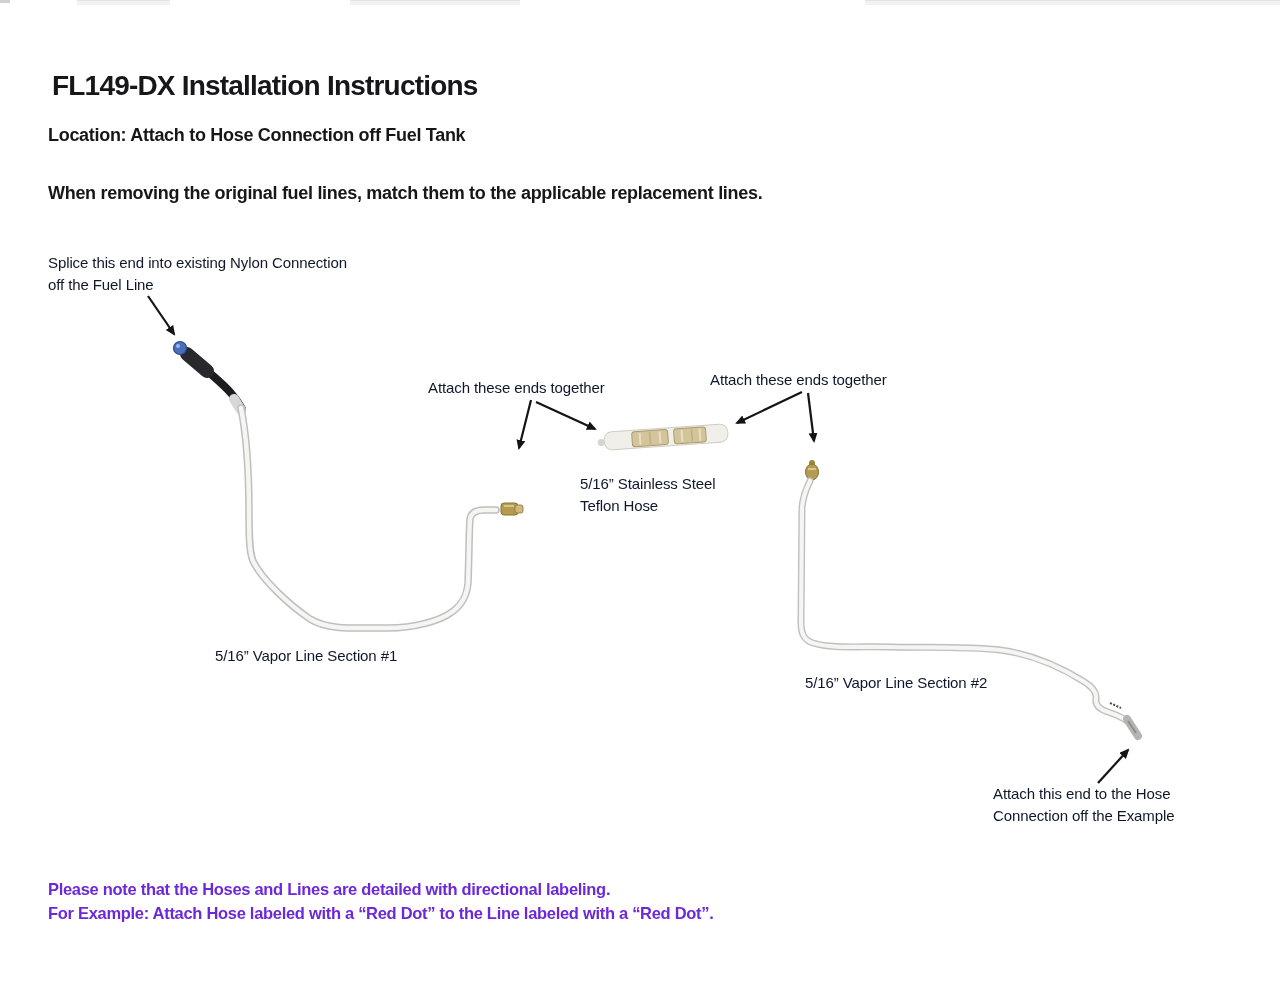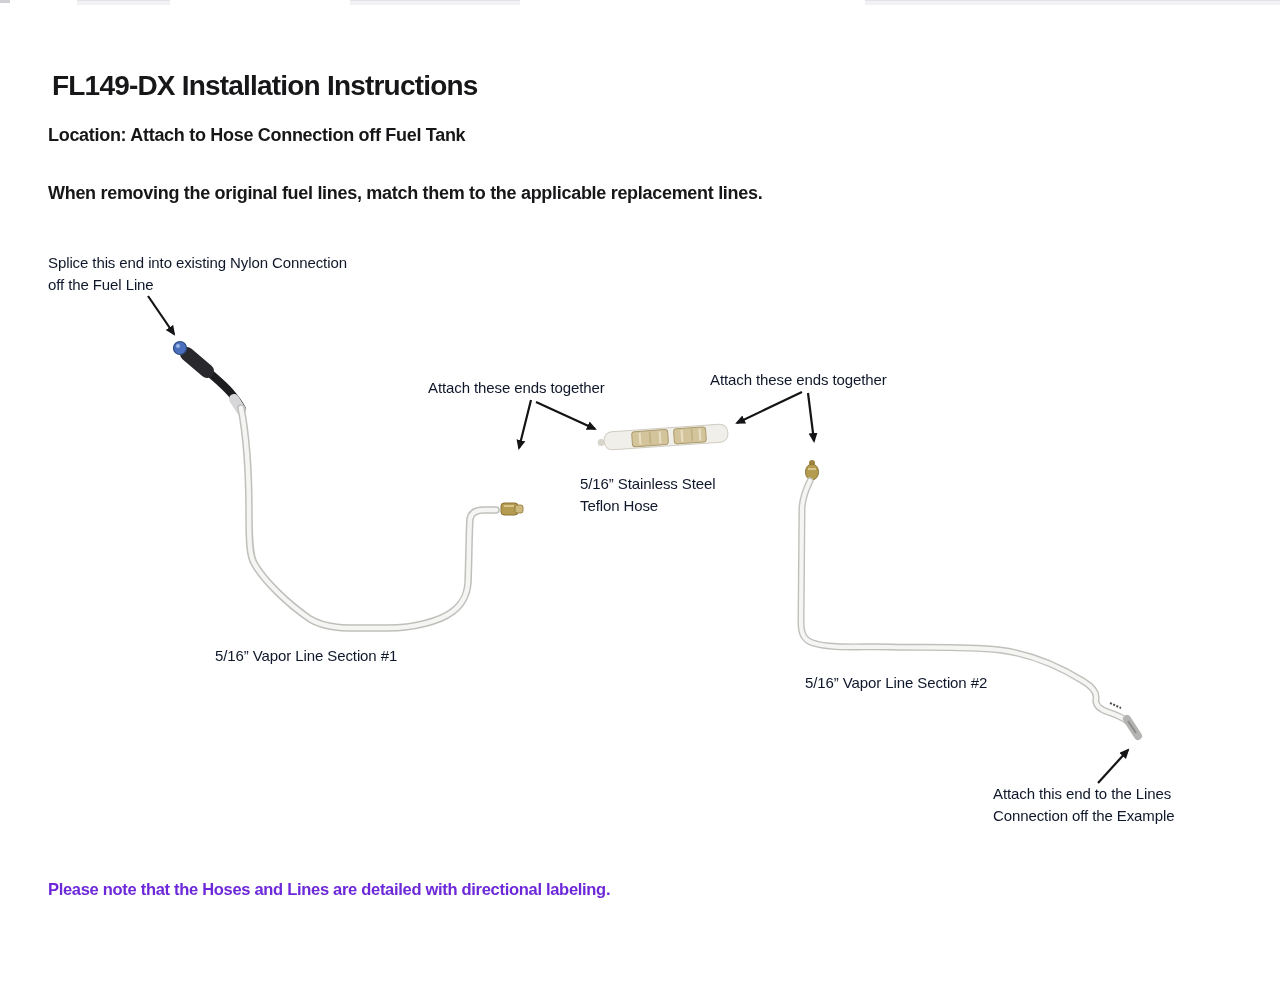--- a/index.html
+++ b/index.html
@@ -133,19 +133,20 @@
 
 <div class="lbl teflon">
   <div>5/16” Stainless Steel</div>
   <div>Teflon Hose</div>
 </div>
 
 <div class="lbl vapor1">5/16” Vapor Line Section #1</div>
 <div class="lbl vapor2">5/16” Vapor Line Section #2</div>
 
 <div class="lbl engine">
-  <div>Attach this end to the Lines</div>
+  <div>Attach this end to the Hose</div>
   <div>Connection off the Example</div>
 </div>
 
 <div class="footer">
   <div>Please note that the Hoses and Lines are detailed with directional labeling.</div>
+  <div>For Example: Attach Hose labeled with a “Red Dot” to the Line labeled with a “Red Dot”.</div>
 </div>
 
 </body></html>

